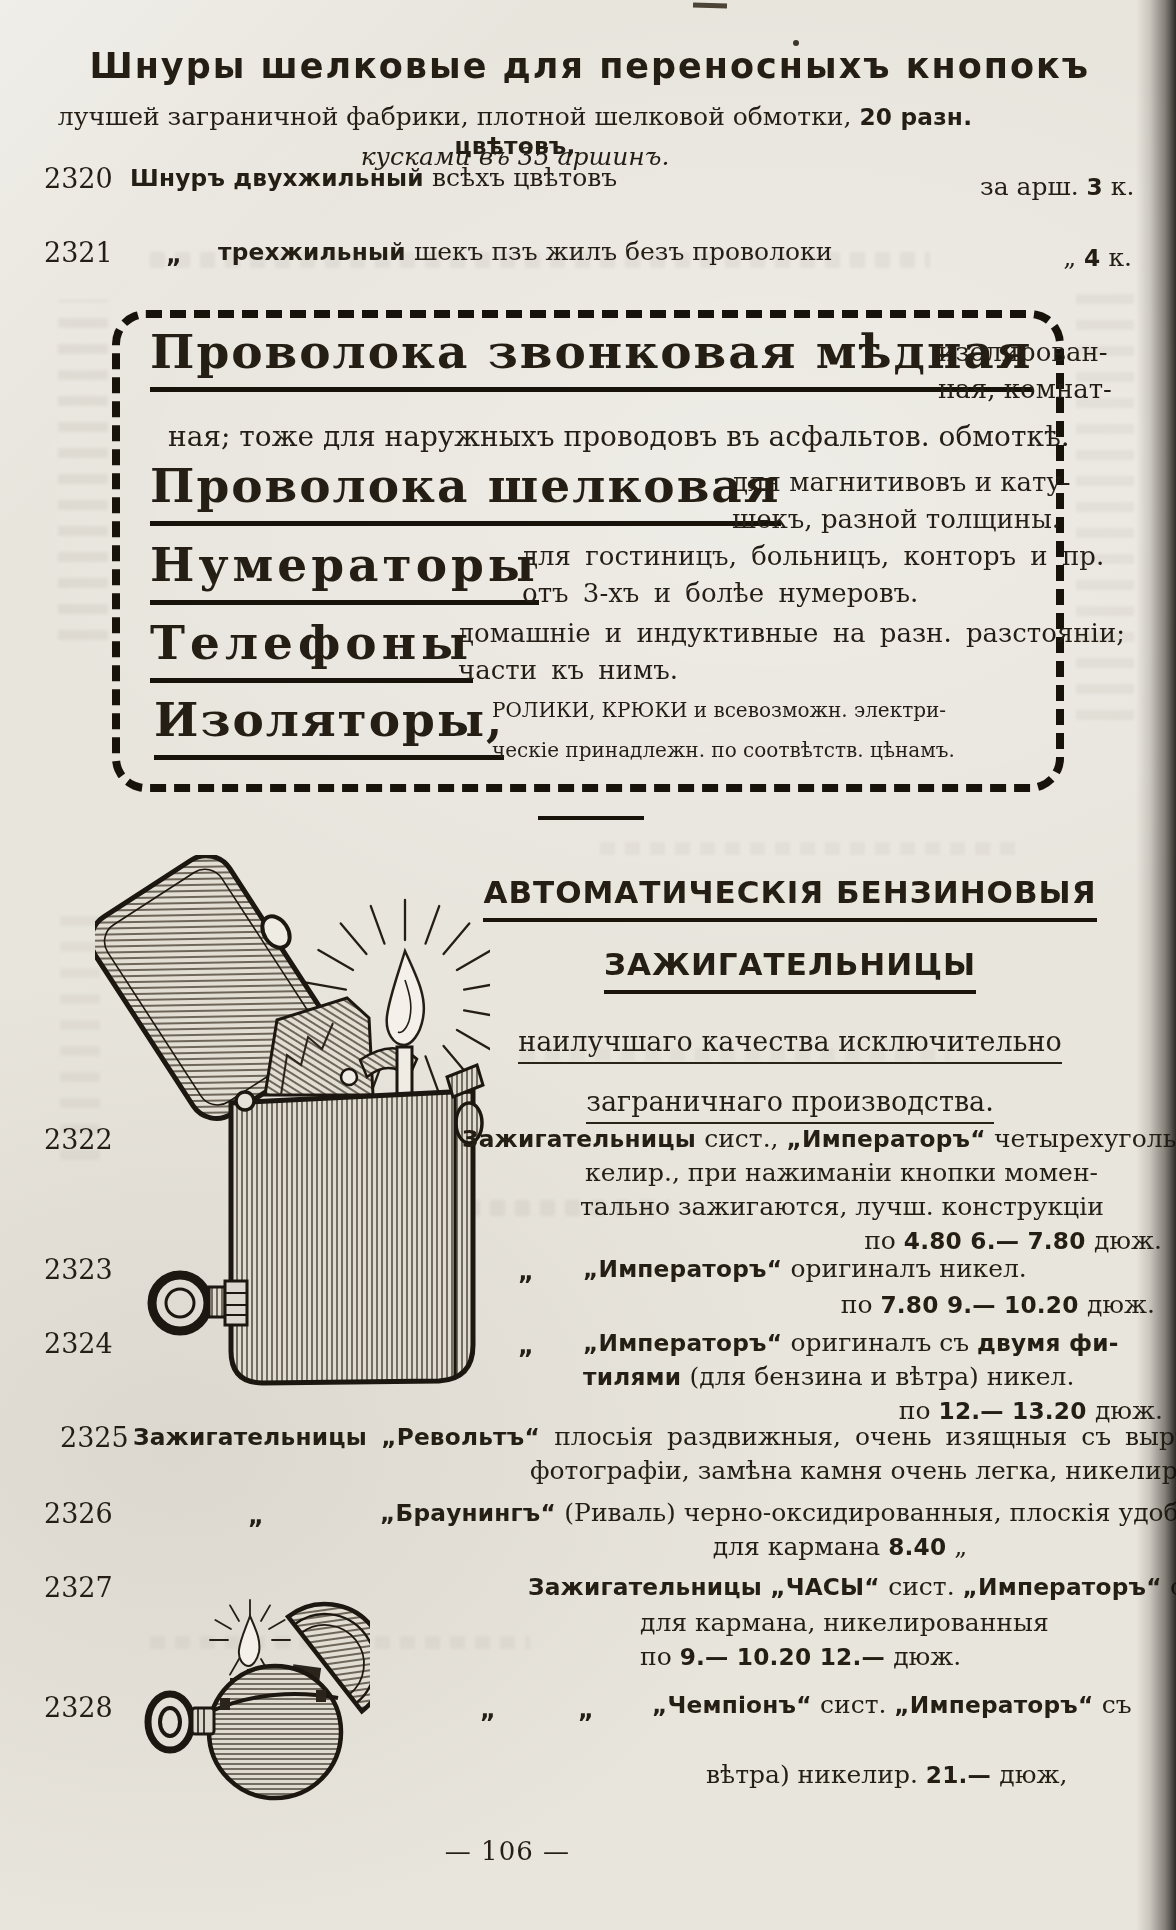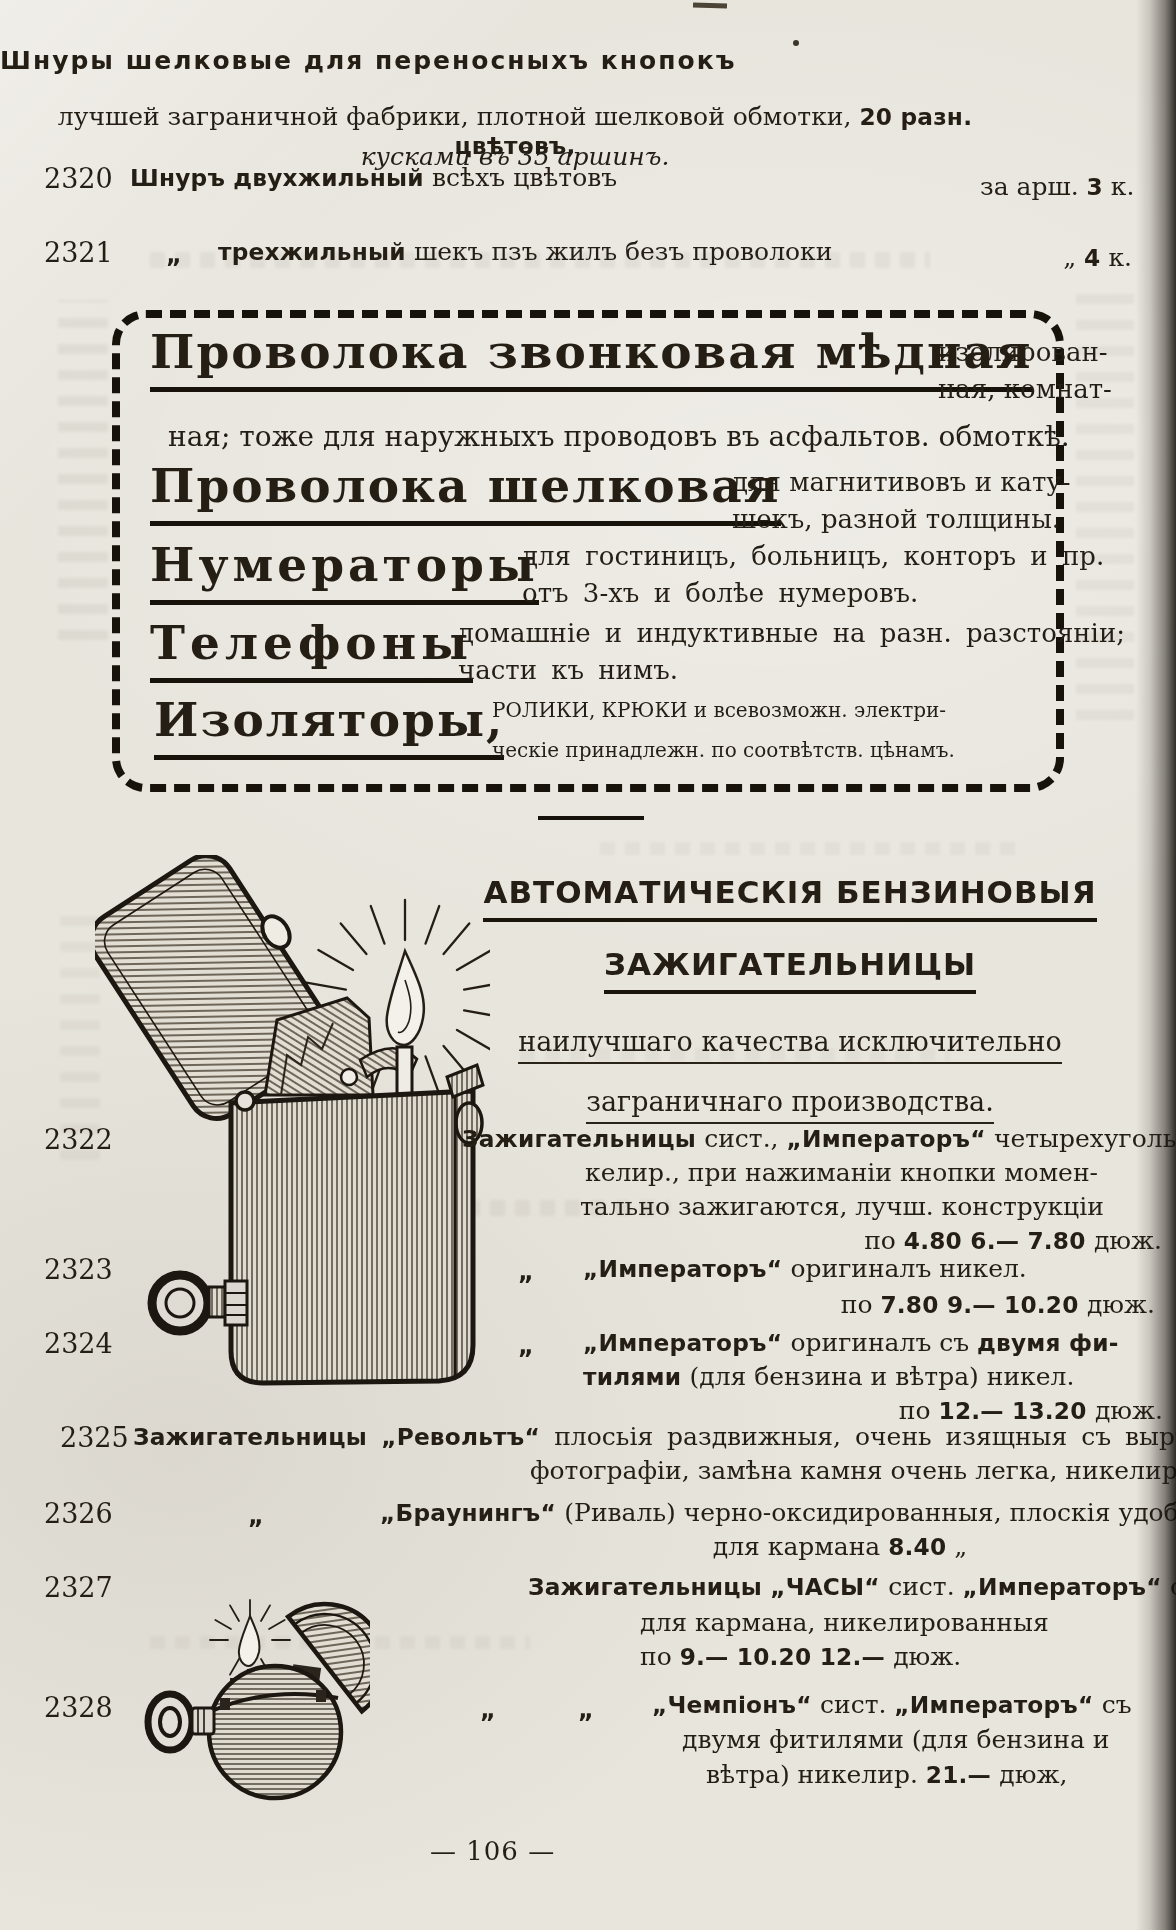--- a/index.html
+++ b/index.html
@@ -5,21 +5,21 @@
   html,body{margin:0;padding:0;background:#b9b4ab;}
   .page{position:relative;width:1176px;height:1930px;margin:0 auto;overflow:hidden;
         background:#e8e5dd;color:#241e15;font-family:"DejaVu Serif","Liberation Serif",serif;}
   .page::before{content:"";position:absolute;inset:0;pointer-events:none;
         background:
          radial-gradient(1100px 700px at 65% 25%, rgba(255,255,255,.28), rgba(255,255,255,0) 70%),
          radial-gradient(900px 700px at 15% 75%, rgba(110,100,84,.10), rgba(110,100,84,0) 70%),
          linear-gradient(135deg, rgba(255,255,255,.35) 0%, rgba(255,255,255,0) 18%);}
   .abs{position:absolute;}
   .b{font-family:"DejaVu Sans","Liberation Sans",sans-serif;font-weight:700;font-size:.93em;letter-spacing:.2px;}
-  .title{font-family:"DejaVu Sans","Liberation Sans",sans-serif;font-weight:700;font-size:25px;letter-spacing:2px;text-align:left;}
+  .title{font-family:"DejaVu Sans","Liberation Sans",sans-serif;font-weight:700;font-size:35px;letter-spacing:2px;text-align:right;}
   .intro{font-size:25px;text-align:center;}
   .num{font-size:27px;}
   .cl{font-size:25px;white-space:nowrap;}
   .price{font-size:25px;white-space:nowrap;margin-left:24px;}
   .adbox{border:8px dashed #17120a;border-radius:34px;}
   .adh{font-family:"DejaVu Serif","Liberation Serif",serif;font-weight:700;font-size:47px;letter-spacing:2px;
        line-height:1;display:inline-block;border-bottom:5px solid #17120a;padding-bottom:12px;white-space:nowrap;}
   .adside{font-size:26px;line-height:37px;white-space:nowrap;}
   .adcont{font-size:28px;white-space:nowrap;}
   .lh{font-family:"DejaVu Sans","Liberation Sans",sans-serif;font-weight:700;font-size:31px;letter-spacing:1px;
@@ -266,19 +266,18 @@
 
   <div class="abs num" style="left:44px;top:1572px;">2327</div>
   <div class="abs cl" style="left:528px;top:1572px;"><span class="b">Зажигательницы </span><span class="b">„ЧАСЫ“ </span><span>сист. </span><span class="b">„Императоръ“ </span><span>очень удобны</span></div>
   <div class="abs cl" style="left:640px;top:1608px;"><span>для кармана, никелированныя</span></div>
   <div class="abs cl" style="left:640px;width:280px;top:1642px;text-align:right;"><span>по </span><span class="b">9.— 10.20 12.— </span><span>дюж.</span></div>
 
   <div class="abs num" style="left:44px;top:1692px;">2328</div>
   <div class="abs ditto" style="left:480px;top:1696px;">„</div>
   <div class="abs ditto" style="left:578px;top:1696px;">„</div>
   <div class="abs cl" style="left:652px;top:1690px;"><span class="b">„Чемпіонъ“ </span><span>сист. </span><span class="b">„Императоръ“ </span><span>съ</span></div>
-  <div class="abs cl" style="left:682px;top:1725px;"><span>двумя фитилями (для бензина и</span></div>
   <div class="abs cl" style="left:706px;top:1760px;"><span>вѣтра) никелир. </span><span class="b">21.— </span><span>дюж,</span></div>
 
-  <div class="abs pagenum" style="left:430px;width:140px;top:1836px;text-align:left;">— 106 —</div>
+  <div class="abs pagenum" style="left:430px;width:140px;top:1836px;text-align:right;">— 106 —</div>
 
   <div class="abs edgeband"></div>
 </div>
 
 </body></html>

